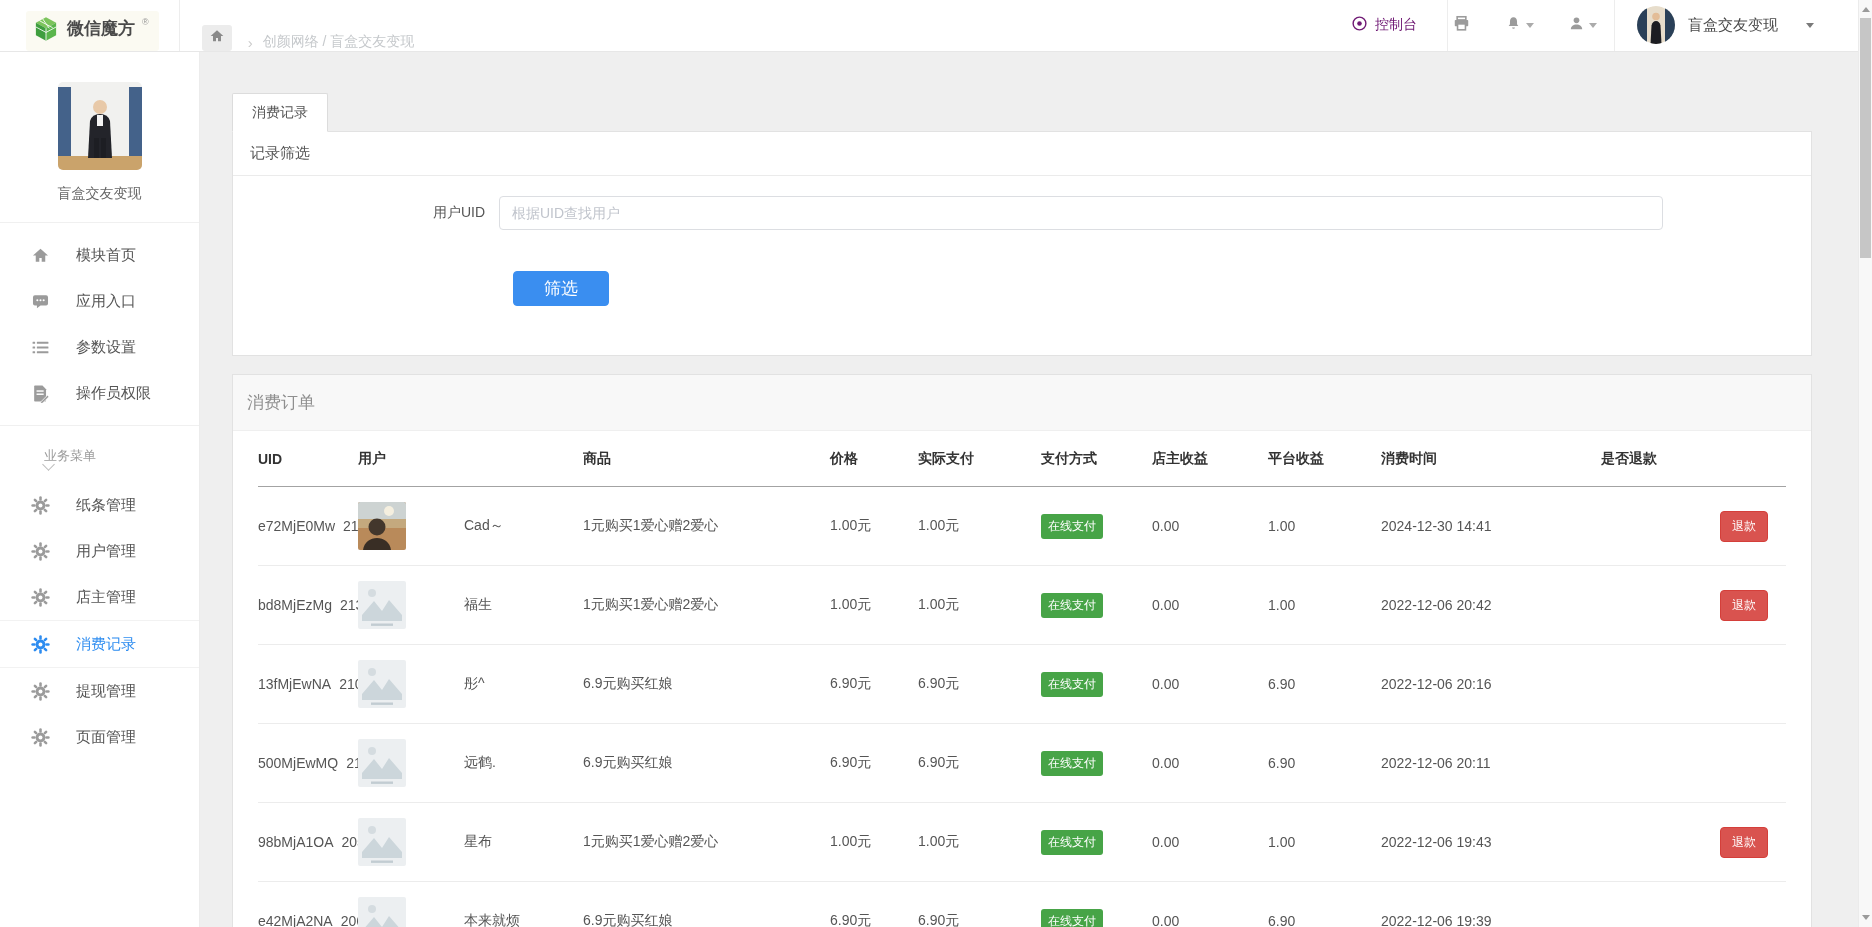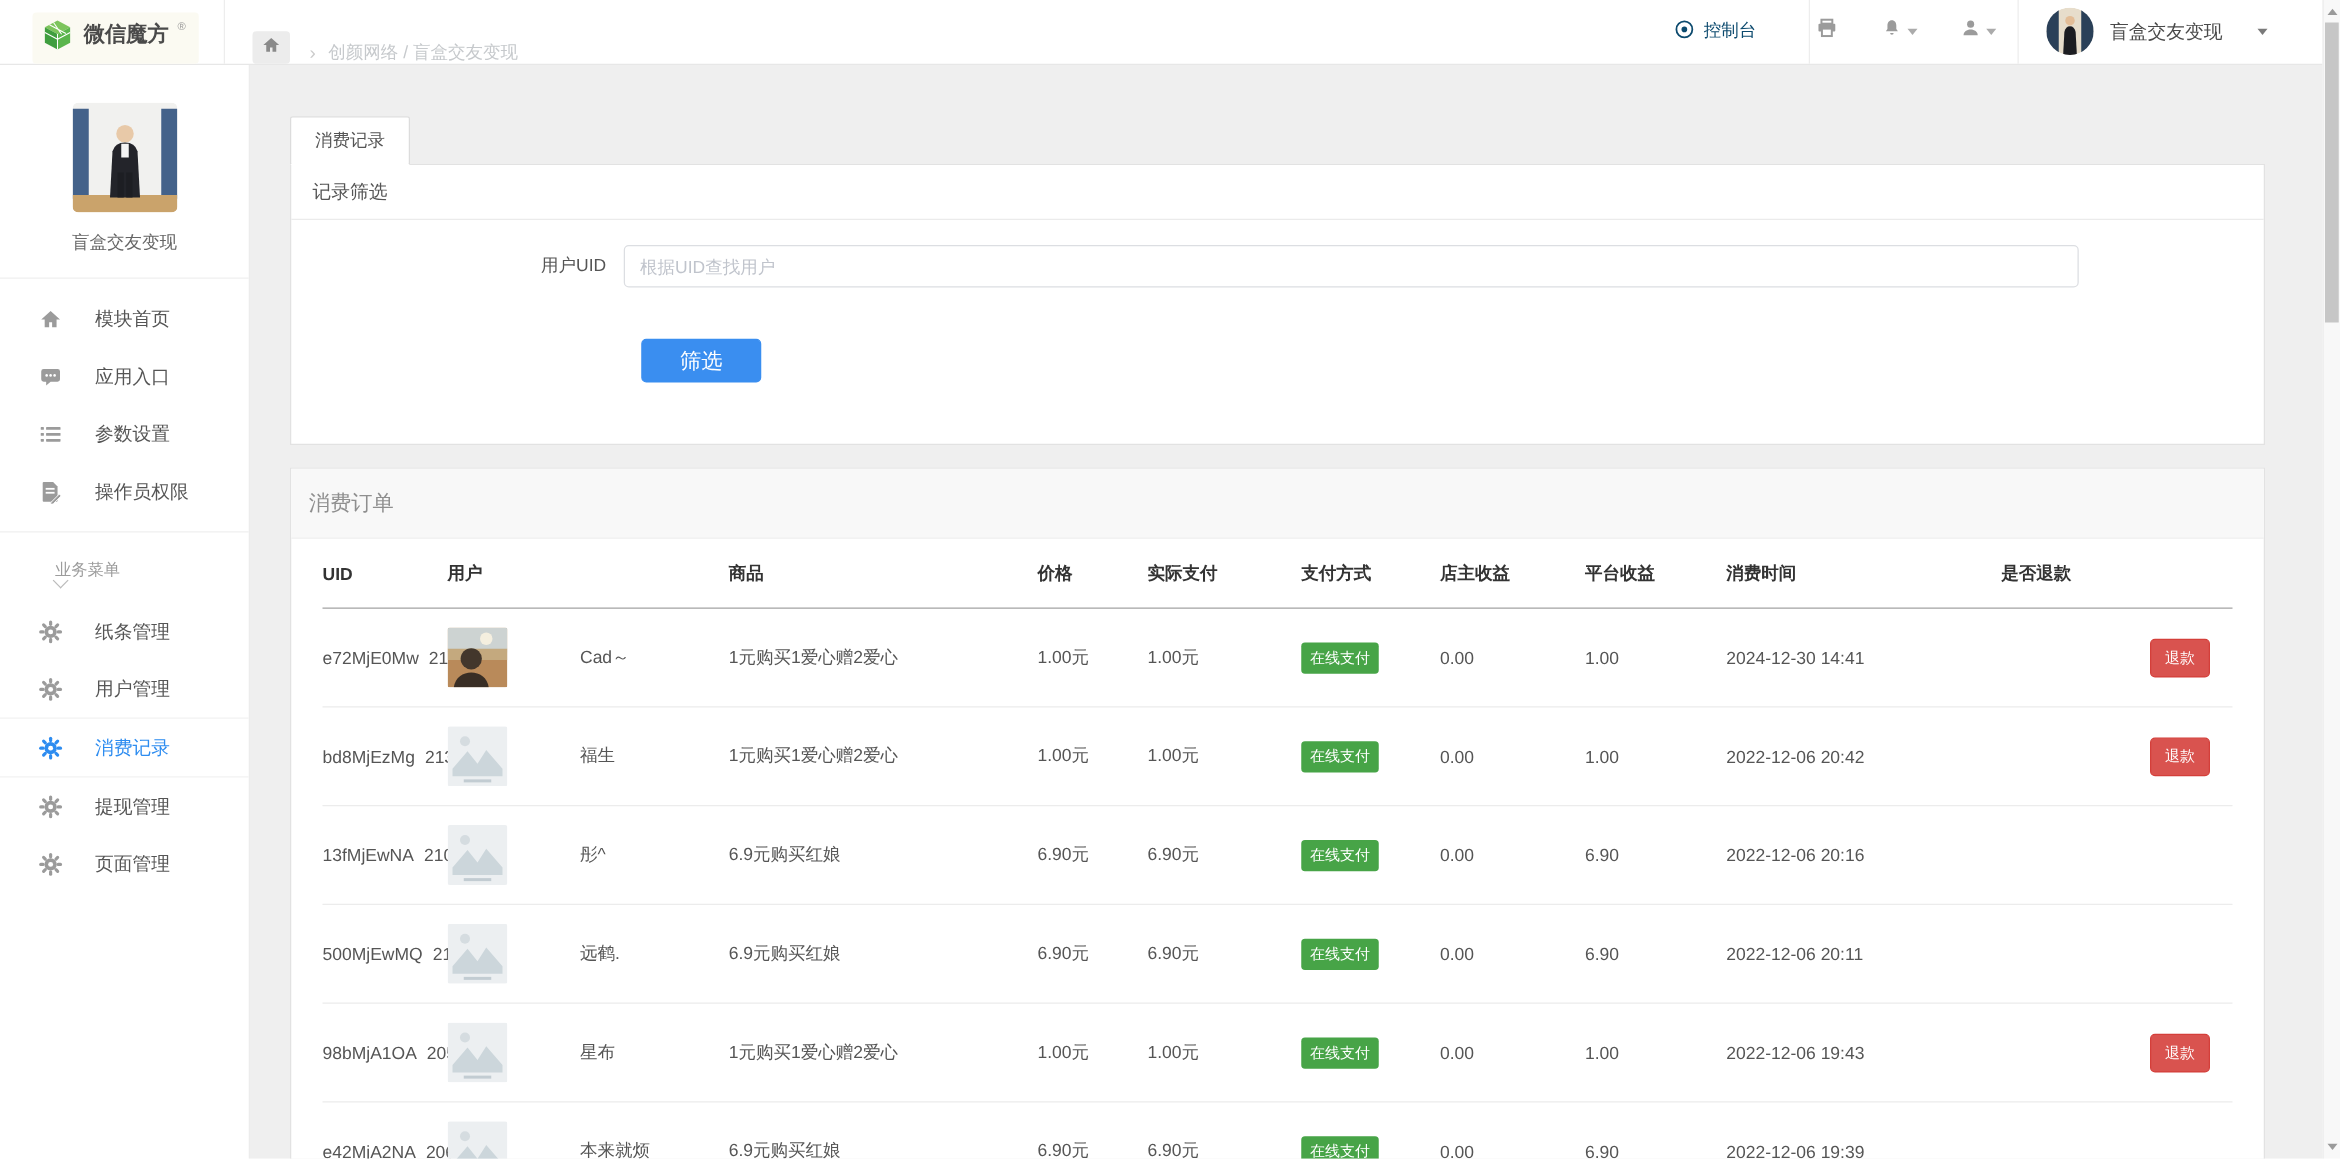--- a/index.html
+++ b/index.html
@@ -15,22 +15,22 @@
     padding:4px 10px 4px 6px;border-radius:3px;cursor:pointer;}
   .logo-text{font-size:17px;color:#4a4a4a;font-weight:bold;line-height:28px;}
   .logo-reg{font-size:9px;color:#999;margin-top:2px;}
   .tb-divider{width:1px;height:52px;background:#ededed;}
   .logo-div{margin-left:20px;}
   .home-btn{width:30px;height:26px;background:#ececec;border-radius:3px;display:flex;
     align-items:center;justify-content:center;color:#8a8a8a;margin-left:22px;cursor:pointer;}
   .crumb-sep{color:#ccc;margin:0 10px 0 16px;font-size:15px;}
   .crumb{color:#c6c9cc;font-size:14px;}
   .tb-right{margin-left:auto;display:flex;align-items:center;}
-  .console-btn{display:flex;align-items:center;gap:7px;color:#0c4a6e;font-size:14px;
-    margin-right:42px;cursor:pointer;}
+  .console-btn{display:flex;align-items:center;gap:7px;color:#701a75;font-size:14px;
+    margin-right:30px;cursor:pointer;}
   .icon-btn{color:#9b9b9b;display:flex;align-items:center;gap:4px;margin:0 17px;cursor:pointer;}
   .caret{width:0;height:0;border-left:4px solid transparent;border-right:4px solid transparent;
     border-top:5px solid #ababab;}
   .tb-avatar{width:38px;height:38px;border-radius:50%;overflow:hidden;margin:0 13px 0 22px;cursor:pointer;}
   .account-name{font-size:15px;color:#4a4a4a;margin-right:28px;cursor:pointer;}
   .account-caret{margin-right:44px;border-top-color:#7a7a7a;cursor:pointer;}
   .icons-div1{margin-left:4px;}
   
   .sidebar{position:absolute;top:52px;left:0;width:200px;bottom:0;background:#fff;
     border-right:1px solid #ececec;box-sizing:border-box;z-index:5;}
@@ -274,20 +274,41 @@
                 <line x1="17.4" y1="17.4" x2="19.1" y2="19.1"></line>
                 <line x1="19.1" y1="4.9" x2="17.4" y2="6.6"></line>
                 <line x1="4.9" y1="19.1" x2="6.6" y2="17.4"></line>
               </g>
             </g>
             <circle cx="12" cy="12" r="2.5" fill="#fff"></circle>
           </svg>
         </span>
     <span>用户管理</span>
       </div>
+      <div class="side-item">
+    <span class="side-icon">
+          <svg viewBox="0 0 24 24" width="19" height="19">
+            <g fill="currentColor">
+              <circle cx="12" cy="12" r="6.2"></circle>
+              <g stroke="currentColor" stroke-width="3.2" stroke-linecap="round">
+                <line x1="12" y1="2" x2="12" y2="4.4"></line>
+                <line x1="12" y1="19.6" x2="12" y2="22"></line>
+                <line x1="2" y1="12" x2="4.4" y2="12"></line>
+                <line x1="19.6" y1="12" x2="22" y2="12"></line>
+                <line x1="4.9" y1="4.9" x2="6.6" y2="6.6"></line>
+                <line x1="17.4" y1="17.4" x2="19.1" y2="19.1"></line>
+                <line x1="19.1" y1="4.9" x2="17.4" y2="6.6"></line>
+                <line x1="4.9" y1="19.1" x2="6.6" y2="17.4"></line>
+              </g>
+            </g>
+            <circle cx="12" cy="12" r="2.5" fill="#fff"></circle>
+          </svg>
+        </span>
+    <span>店主管理</span>
+      </div>
       <div class="side-item active">
     <span class="side-icon">
           <svg viewBox="0 0 24 24" width="19" height="19">
             <g fill="currentColor">
               <circle cx="12" cy="12" r="6.2"></circle>
               <g stroke="currentColor" stroke-width="3.2" stroke-linecap="round">
                 <line x1="12" y1="2" x2="12" y2="4.4"></line>
                 <line x1="12" y1="19.6" x2="12" y2="22"></line>
                 <line x1="2" y1="12" x2="4.4" y2="12"></line>
                 <line x1="19.6" y1="12" x2="22" y2="12"></line>

